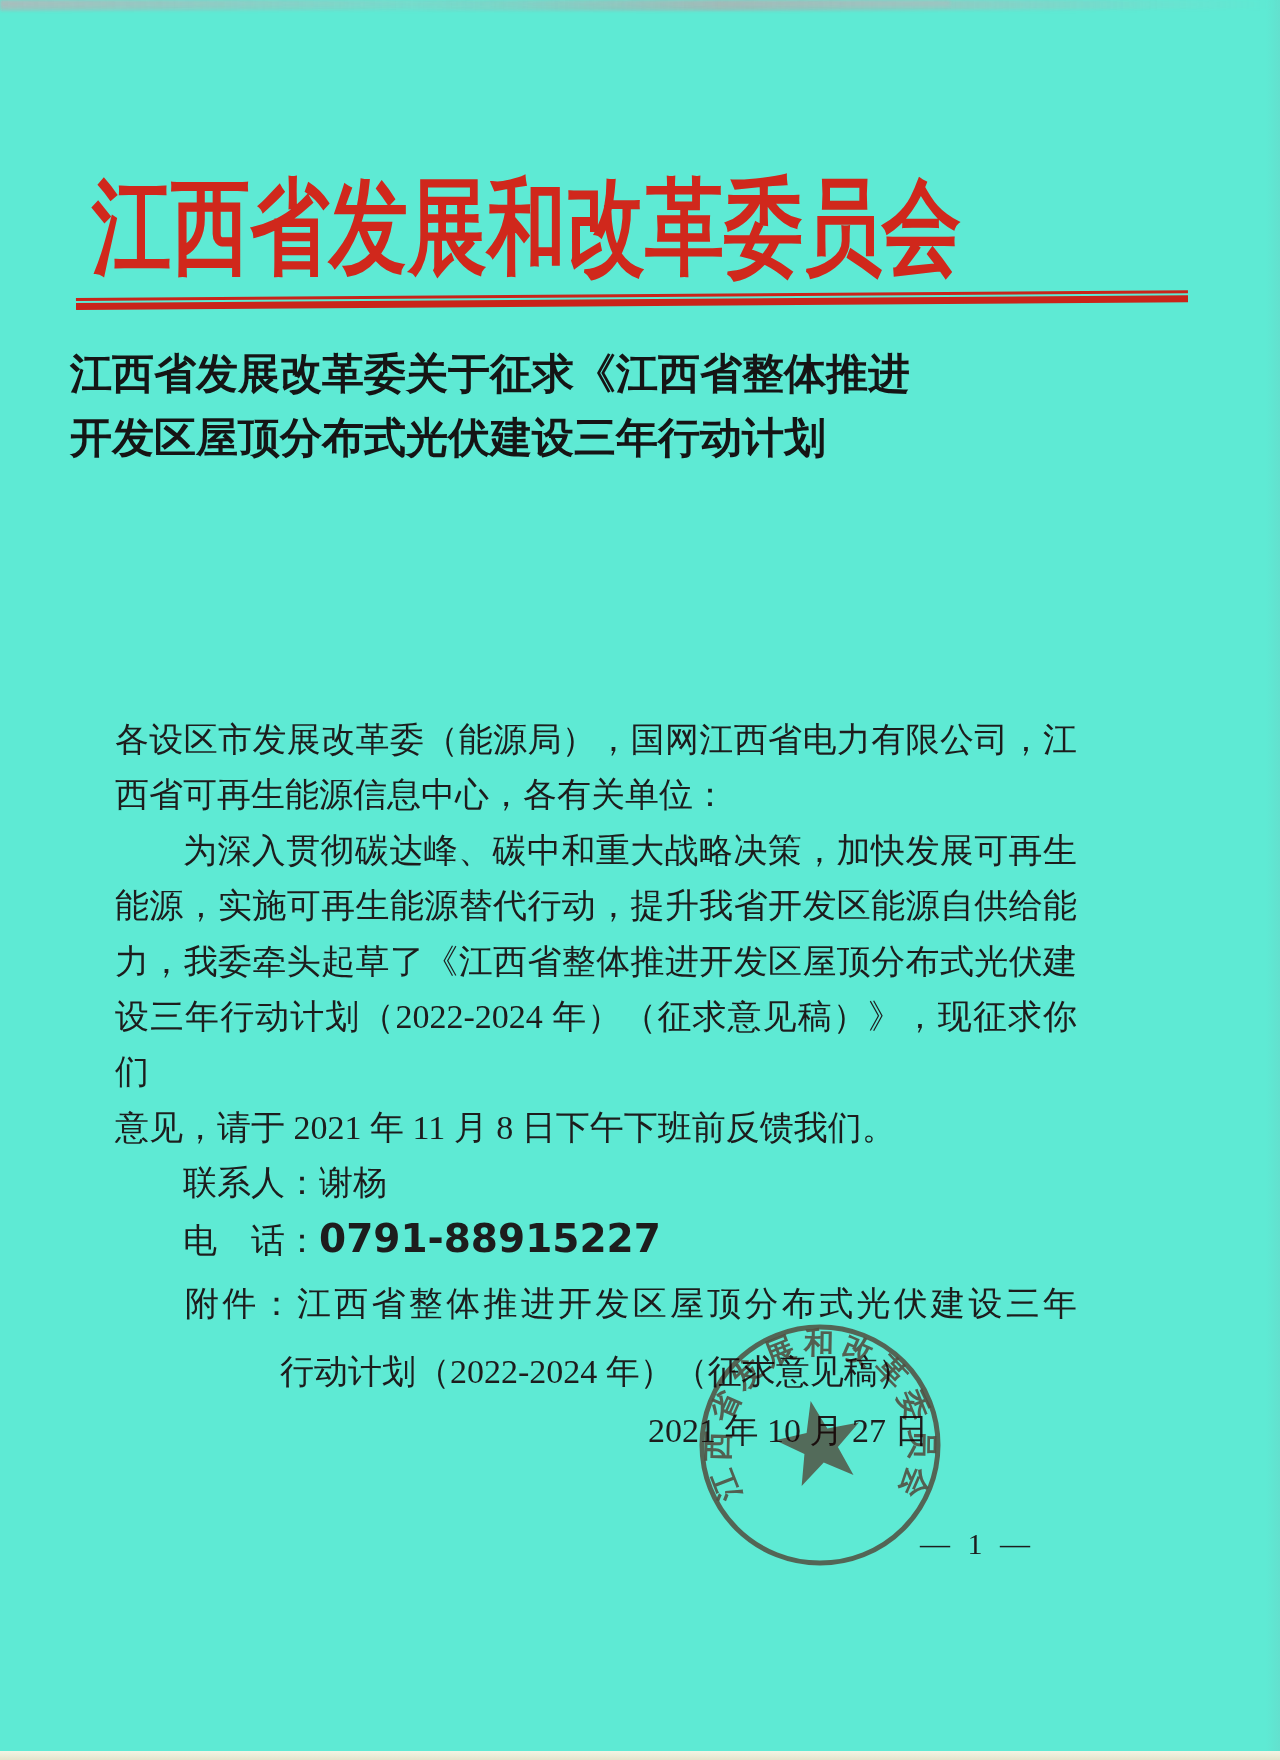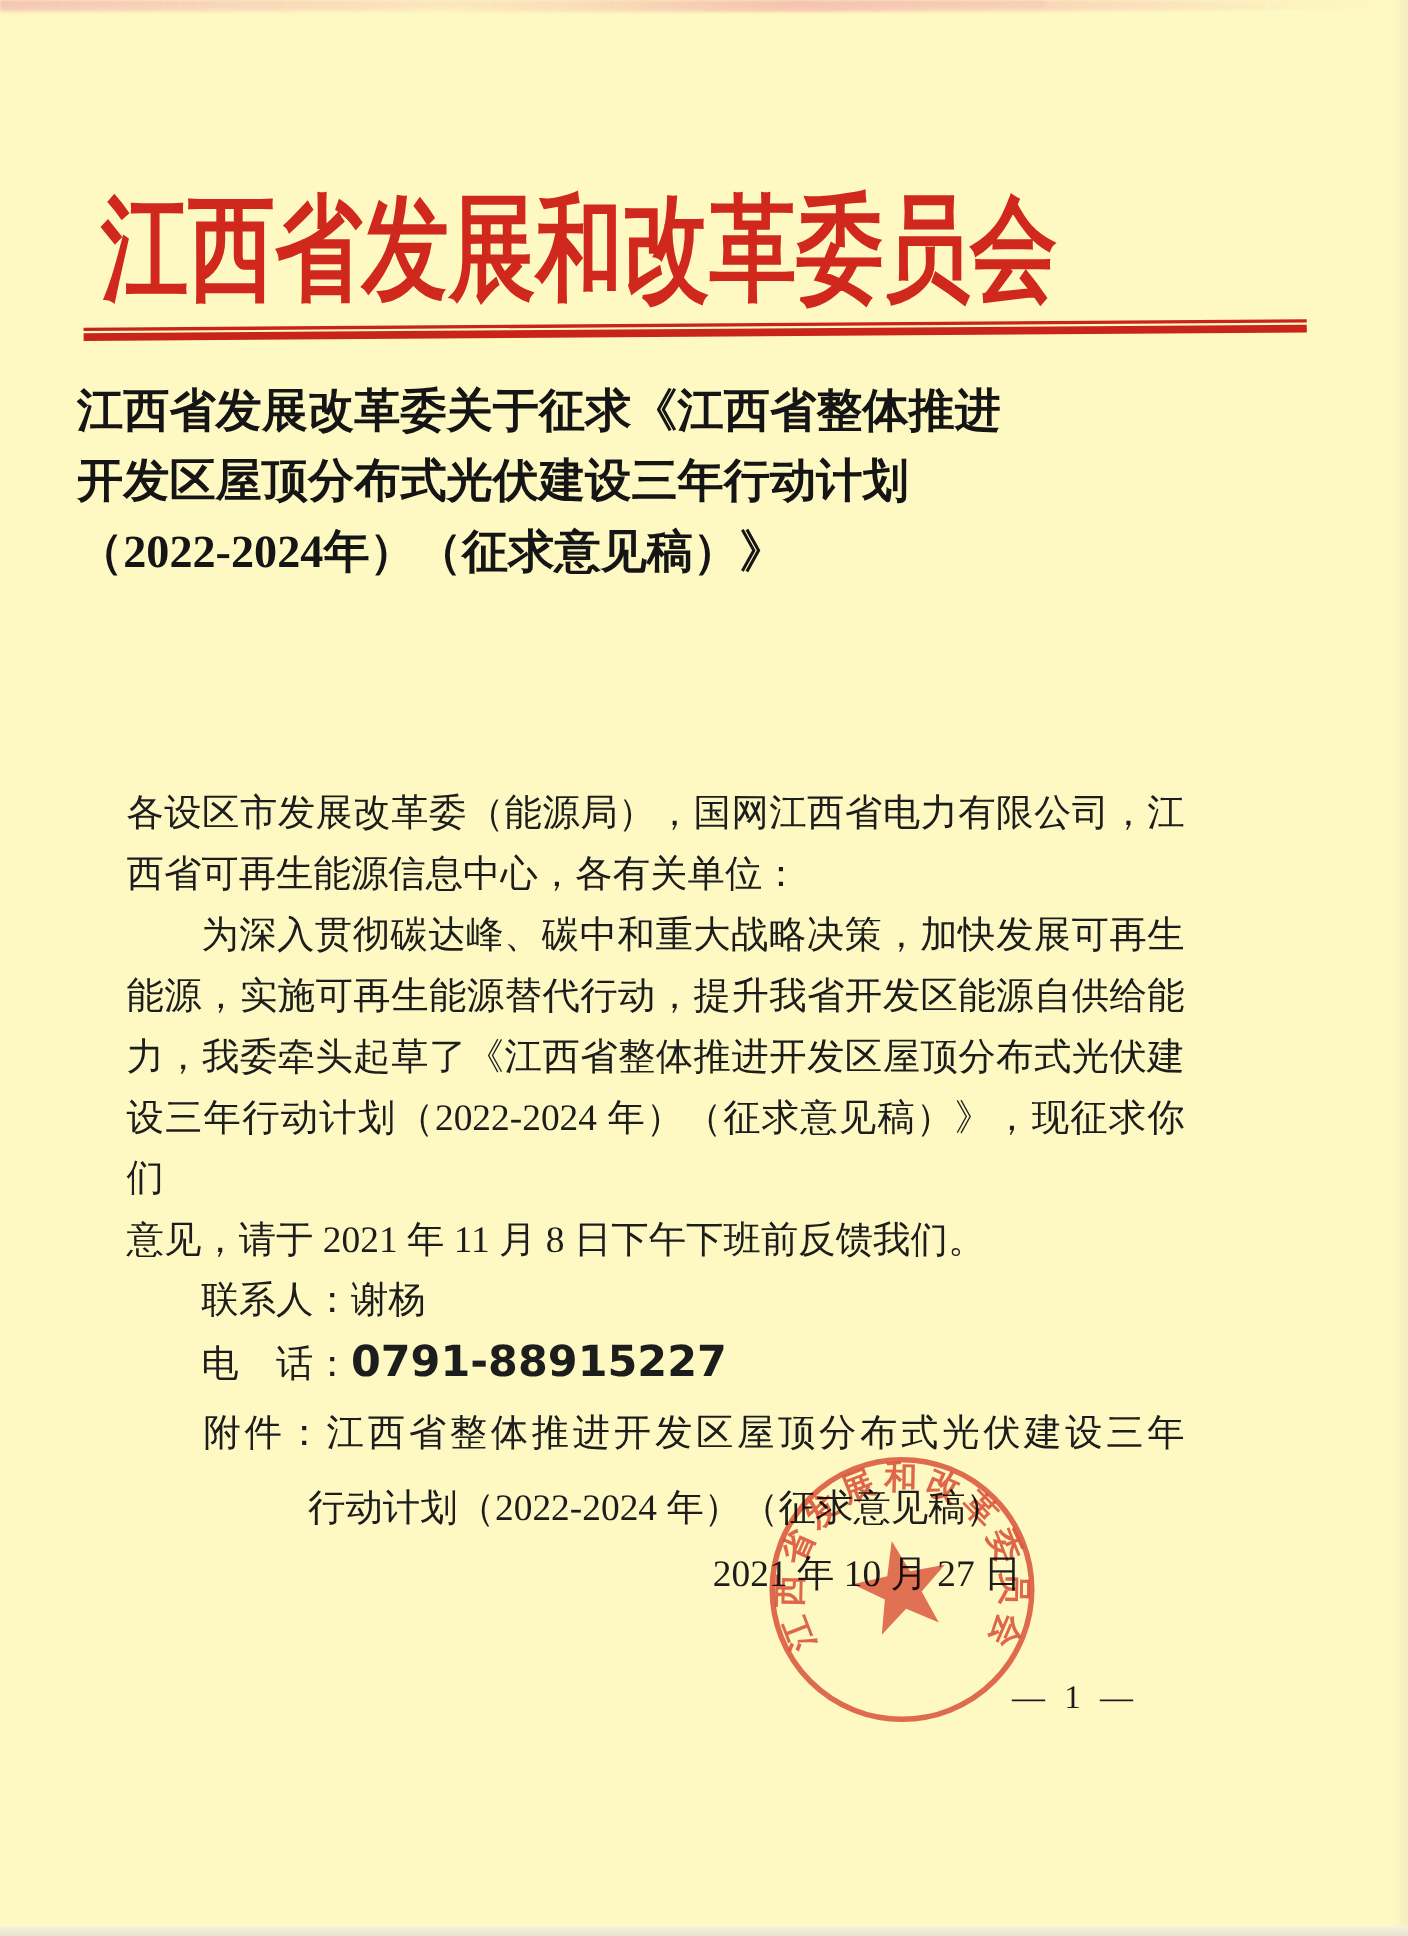--- a/index.html
+++ b/index.html
@@ -1,20 +1,20 @@
 <!DOCTYPE html>
 <html lang="zh"><head>
 <meta charset="utf-8">
 <style>
   html,body { margin:0; padding:0; background:#888; }
   .page {
     position: relative;
     width: 1280px; height: 1760px;
     margin: 0 auto;
-    background: #fef9c3;
+    background: #5eead4;
     overflow: hidden;
     font-family: "Liberation Serif", "DejaVu Serif", serif;
     color: #1d1d1d;
   }
   
   .streak { position:absolute; pointer-events:none; filter: blur(1.5px); }
   .streak.s1 { left:0; top:146; width:1160px; height:11px;
     background: linear-gradient(90deg, rgba(238,140,160,.30), rgba(238,140,160,.07) 35%, rgba(236,120,140,.33) 62%, rgba(238,140,160,.10) 85%, rgba(238,140,160,0)); }
   .streak.s2 { left:0; top:161; width:1280px; height:9px;
     background: linear-gradient(90deg, rgba(240,150,170,.18), rgba(240,150,170,.05) 40%, rgba(240,150,170,.22) 75%, rgba(240,150,170,0)); }
@@ -73,21 +73,20 @@
 
   <div class="letterhead">江西省发展和改革委员会</div>
   <div class="red-rule">
     <div class="thin"></div>
     <div class="thick"></div>
   </div>
 
   <div class="doc-title">
     <div class="title-line">江西省发展改革委关于征求《江西省整体推进</div>
     <div class="title-line">开发区屋顶分布式光伏建设三年行动计划</div>
-    <div class="title-line">（2022-2024年）（征求意见稿）》</div>
   </div>
 
   <div class="text-flow">
     <div class="line stretch">各设区市发展改革委（能源局），国网江西省电力有限公司，江</div>
     <div class="line">西省可再生能源信息中心，各有关单位：</div>
     <div class="line indent stretch">为深入贯彻碳达峰、碳中和重大战略决策，加快发展可再生</div>
     <div class="line stretch">能源，实施可再生能源替代行动，提升我省开发区能源自供给能</div>
     <div class="line stretch">力，我委牵头起草了《江西省整体推进开发区屋顶分布式光伏建</div>
     <div class="line stretch">设三年行动计划（2022-2024 年）（征求意见稿）》，现征求你们</div>
     <div class="line">意见，请于 2021 年 11 月 8 日下午下班前反馈我们。</div>

